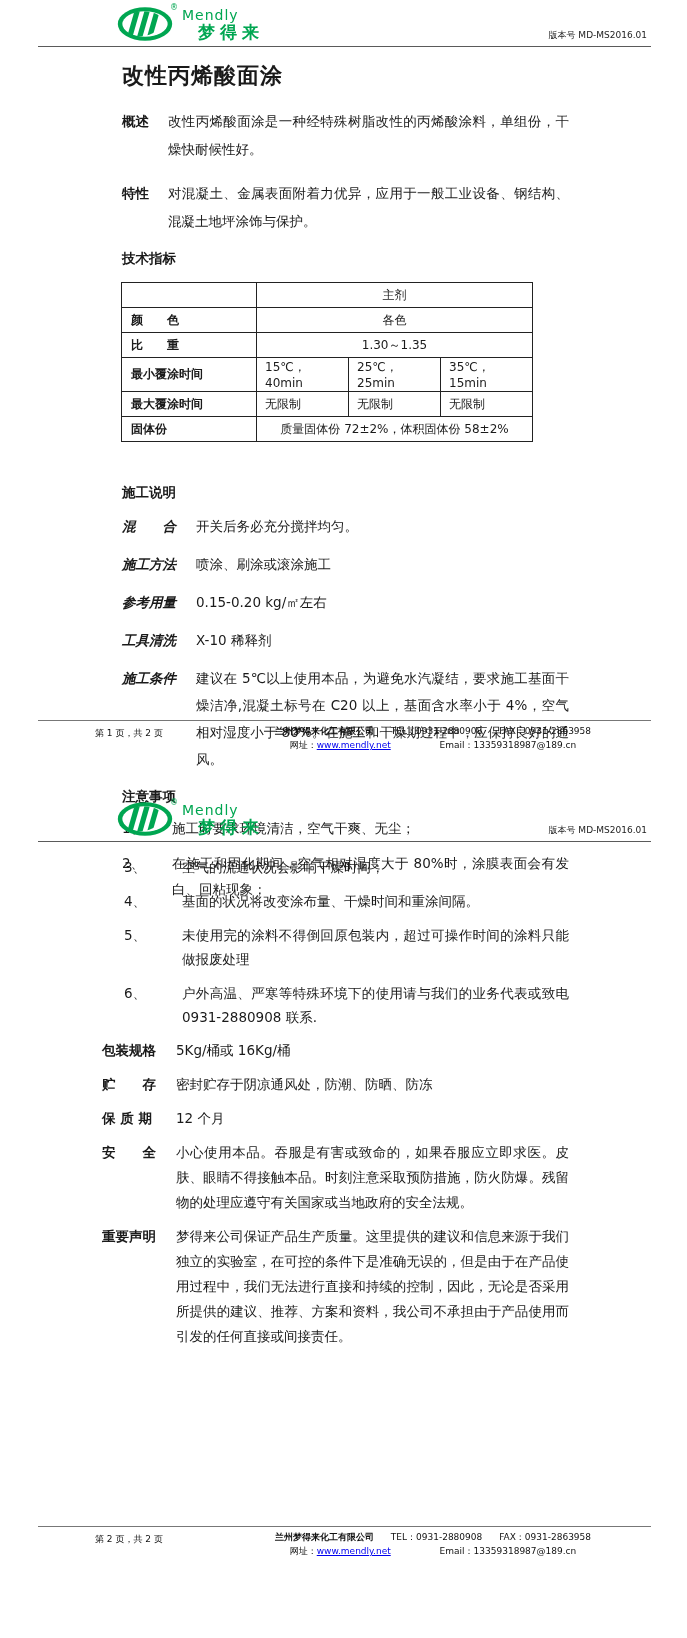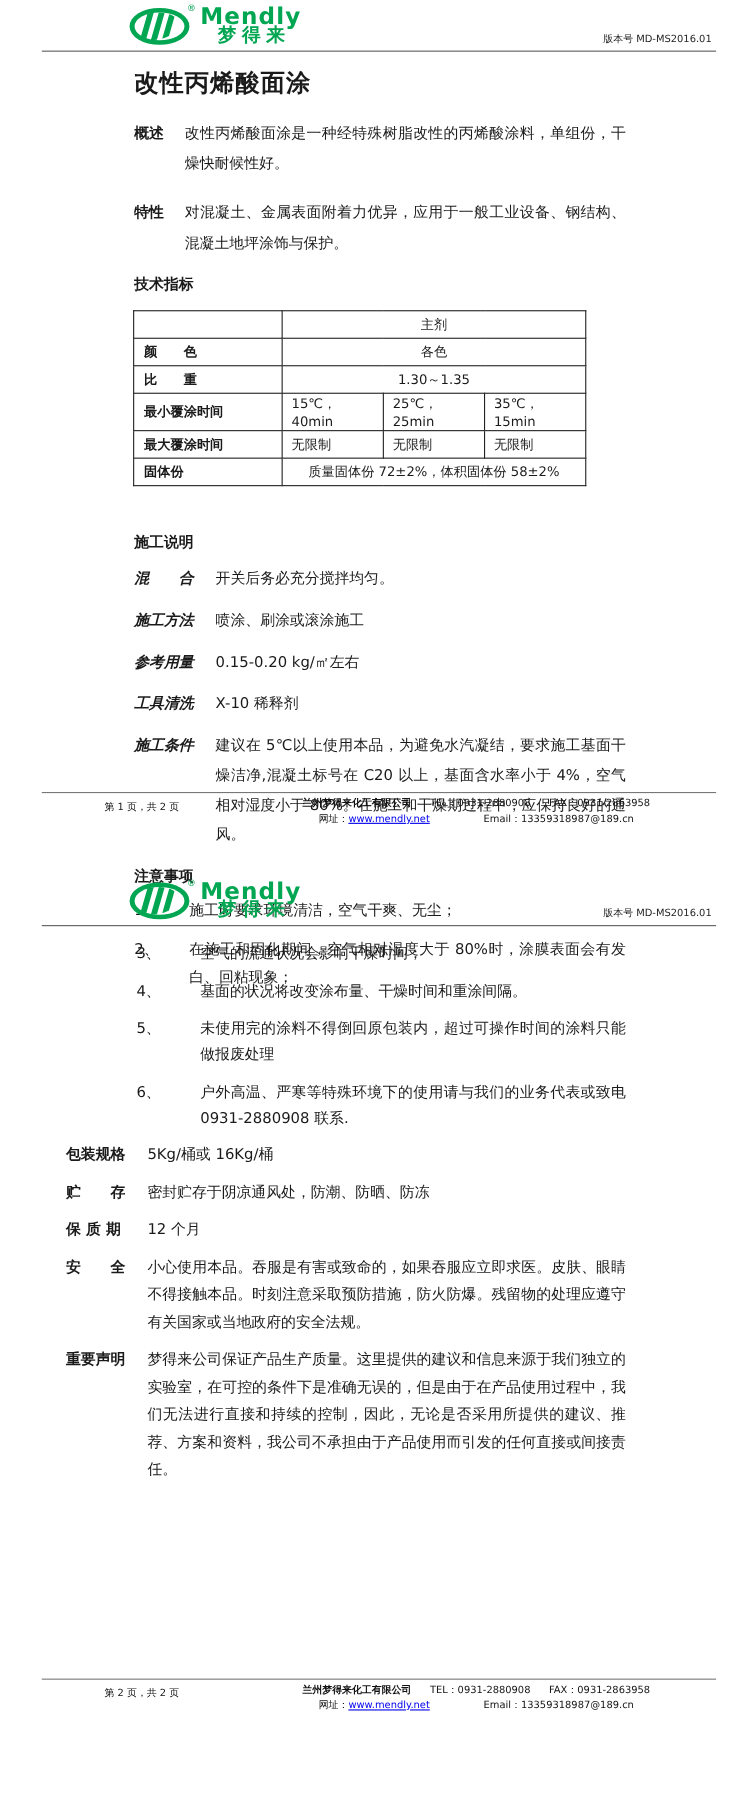--- a/index.html
+++ b/index.html
@@ -13,21 +13,21 @@
   .page1 { height:760px; }
   .page2 { height:878px; }
 
   
   .hdr { display:flex; justify-content:space-between; align-items:flex-end;
          margin:0 40px 0 116px; padding-top:5px; }
   .logo { display:flex; align-items:flex-start; }
   .logo svg { width:58px; height:38px; }
   .logo .reg { color:#00a651; font-size:8px; margin:-2px 2px 0 -4px; }
   .brandbox { margin-left:2px; }
-  .brand { color:#00a651; font-weight:bold; font-size:21px; letter-spacing:1px; line-height:20px; }
+  .brand { color:#00a651; font-weight:normal; font-size:14px; letter-spacing:1px; line-height:20px; }
   .brandcn { color:#00a651; font-weight:bold; font-size:17px; letter-spacing:5px; margin-left:16px; line-height:15px; }
   .ver { font-size:9px; color:#222; margin-bottom:1px; }
   .rule { border:none; border-top:1.6px solid #5a5a5a; margin:3px 36px 0 38px; }
 
   .title { margin:14px 0 0 122px; font-size:22px; font-weight:bold; letter-spacing:1px; }
 
   
   .row  { display:flex; margin:16px 118px 0 122px; }
   .row .lbl { width:46px; flex-shrink:0; font-weight:bold; line-height:28px; }
   .row .txt { flex:1; text-align:justify; line-height:28px; }
@@ -46,21 +46,21 @@
   .crow .txt { flex:1; text-align:justify; line-height:27px; }
 
   .nrow { display:flex; margin:9px 118px 0 122px;justify-content:flex-end; }
   .nrow .num { width:50px; flex-shrink:0; line-height:26px; }
   .nrow .txt { flex:1; text-align:justify; line-height:26px; }
 
   
   .n2row { display:flex; margin:10px 118px 0 124px; }
   .n2row .num { width:38px; flex-shrink:0; line-height:24px; }
   .n2row .txt { flex:1; text-align:justify; line-height:24px;margin-left:20px; }
-  .irow { display:flex; margin:9px 118px 0 60px; }
+  .irow { display:flex; margin:9px 118px 0 102px; }
   .irow .lbl { width:74px; flex-shrink:0; font-weight:bold; line-height:25px; }
   .irow .txt { flex:1; text-align:justify; line-height:25px; }
 
   
   .footer { position:absolute; left:38px; right:36px; border-top:1.4px solid #777;
             padding-top:3px; display:flex; font-size:9px; color:#111; }
   .page1 .footer { bottom:8px; }
   .page2 .footer { top:766px; }
   .pagenum { margin-left:57px; width:120px; flex-shrink:0; padding-top:3px; }
   .finfo { flex:1; text-align:center; line-height:14px; }

